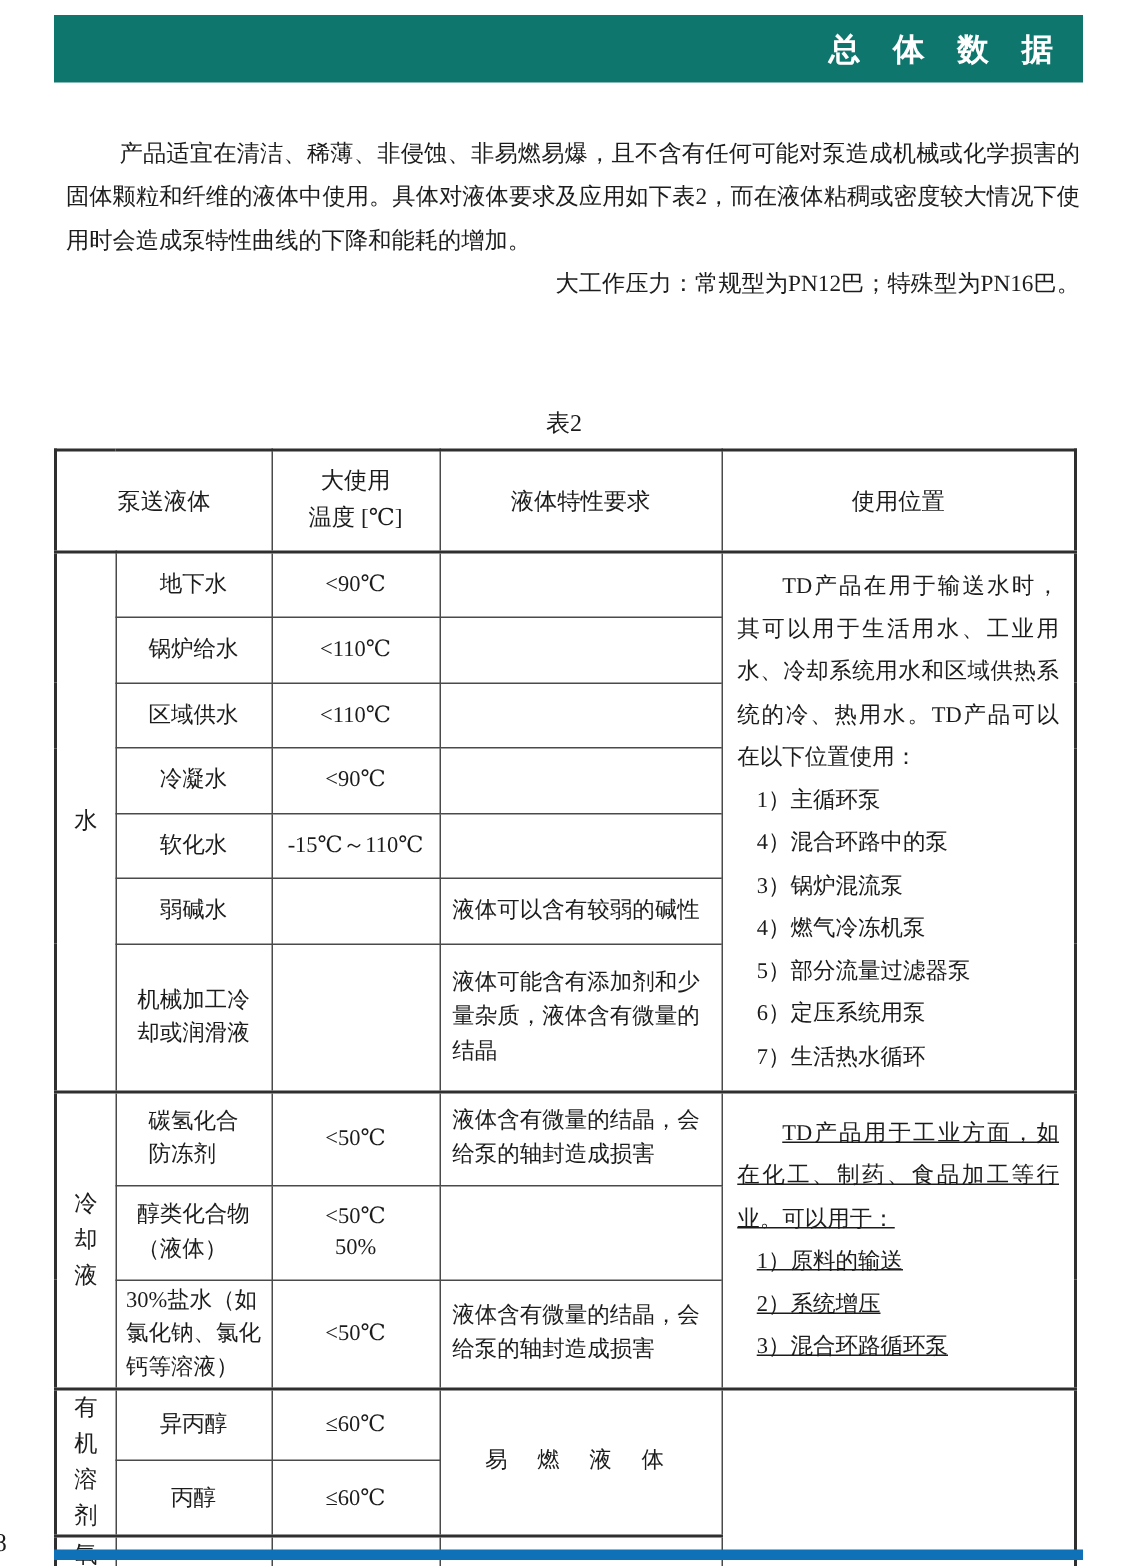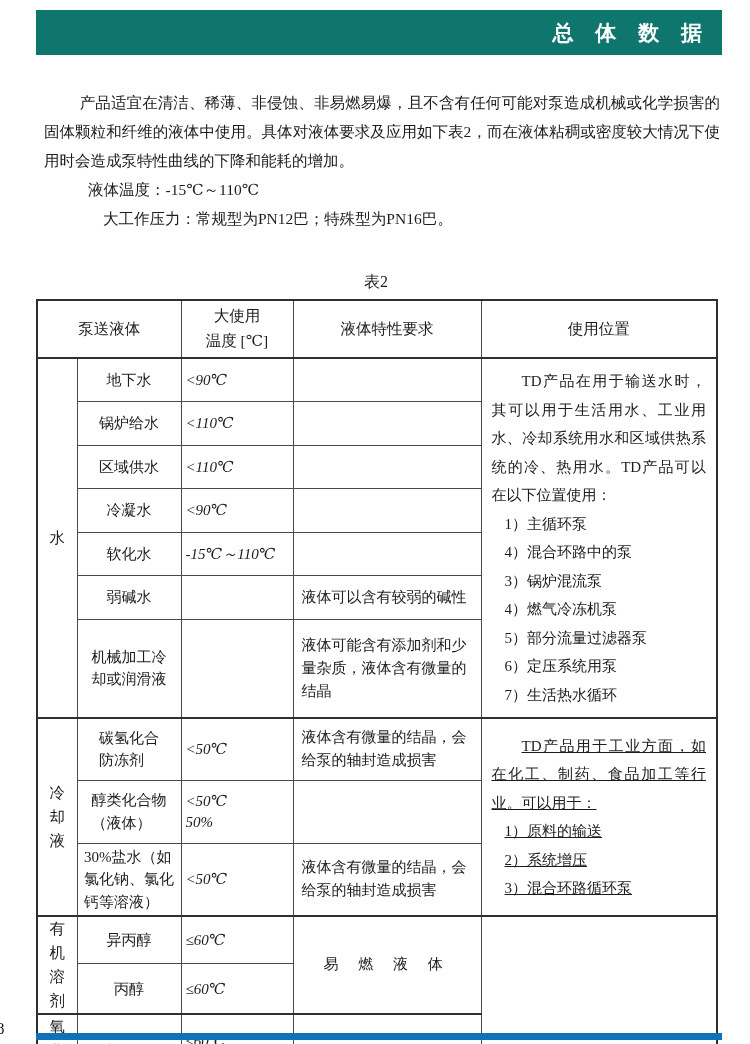--- a/index.html
+++ b/index.html
@@ -21,76 +21,75 @@
   .section-heading {
     font-family:"Liberation Sans","DejaVu Sans",sans-serif;
     font-size:19px; font-weight:bold; margin:0 0 6px 6px; color:#111;
   }
   .body-para {
     margin:0; font-size:15.5px; line-height:29px;
     text-indent:2.3em; text-align:justify;
   }
   .spec-line { margin:0; font-size:15.5px; line-height:29px; }
   .spec-temp { padding-left:44px; }
-  .spec-pressure { padding-left:59px; }
+  .spec-pressure { padding-left:59px;text-align:right; }
   .caption {
     position:absolute; left:36px; top:272px; width:680px;
     text-align:center; font-size:16px;
   }
   table.main {
     position:absolute; left:36px; top:299px; width:680px;
     border-collapse:collapse; table-layout:fixed;
     border:2px solid #2f2f2f; font-size:15px;
   }
   td, th { border:1px solid #4a4a4a; vertical-align:middle; padding:2px 4px; font-weight:normal; }
   thead th { border-bottom:2px solid #2f2f2f; font-size:15.5px; }
   tr.section-start td { border-top:2px solid #2f2f2f; }
   th.pre { white-space:pre-line; line-height:1.6; }
   td.cat { text-align:center; padding:0; }
   td.cat .vert {
     display:inline-block; width:17px; word-break:break-all;
     line-height:1.55; font-size:15.5px; text-align:center;
   }
   td.name { text-align:center; }
   td.name > span { display:inline-block; text-align:left; white-space:pre-line; line-height:1.5; }
-  td.temp { white-space:pre-line; line-height:1.35;font-style:italic; }
+  td.temp { text-align:center; white-space:pre-line; line-height:1.35; }
   td.char { text-align:left; padding:4px 8px; line-height:1.55; }
   td.char-center { text-align:center; letter-spacing:8px; }
   td.usage { vertical-align:top; padding:8px 10px; line-height:1.9;margin-top:36px; }
   td.usage-mid { vertical-align:middle;text-decoration:underline; }
   .usage-intro { text-indent:2em; text-align:justify; }
   .usage-item { padding-left:13px; }
   .page-num { position:absolute; left:-4px; top:1019px; font-size:17px; }
   .bottom-bar { position:absolute; left:36px; top:1033px; width:686px; height:7px; background:#0f72b8; }
 </style>
 </head>
 <body>
 
 <div class="top-bar" style="background: #0f766e;">
   <span class="top-bar-title">总 体 数 据</span>
 </div>
 
 <div class="content">
   <p class="body-para">产品适宜在清洁、稀薄、非侵蚀、非易燃易爆，且不含有任何可能对泵造成机械或化学损害的固体颗粒和纤维的液体中使用。具体对液体要求及应用如下表2，而在液体粘稠或密度较大情况下使用时会造成泵特性曲线的下降和能耗的增加。</p>
-  <p class="spec-line spec-temp">液体温度：-15℃～110℃</p>
   <p class="spec-line spec-pressure">大工作压力：常规型为PN12巴；特殊型为PN16巴。</p>
 </div>
 
 <div class="caption">表2</div>
 
 <table class="main">
   <colgroup>
     <col style="width:40px">
       <col style="width:104px">
       <col style="width:112px">
       <col style="width:188px">
       <col style="width:236px">
   </colgroup>
   <thead>
-    <tr style="height:58px">
+    <tr style="height:68px">
       <th colspan="2">泵送液体</th>
       <th class="pre">大使用
 温度 [℃]</th>
       <th>液体特性要求</th>
       <th>使用位置</th>
     </tr>
   </thead>
   <tbody>
 
     <tr style="height:35px">

